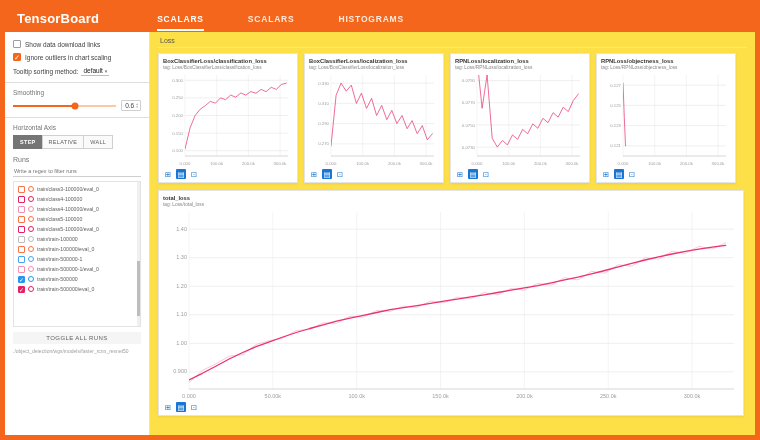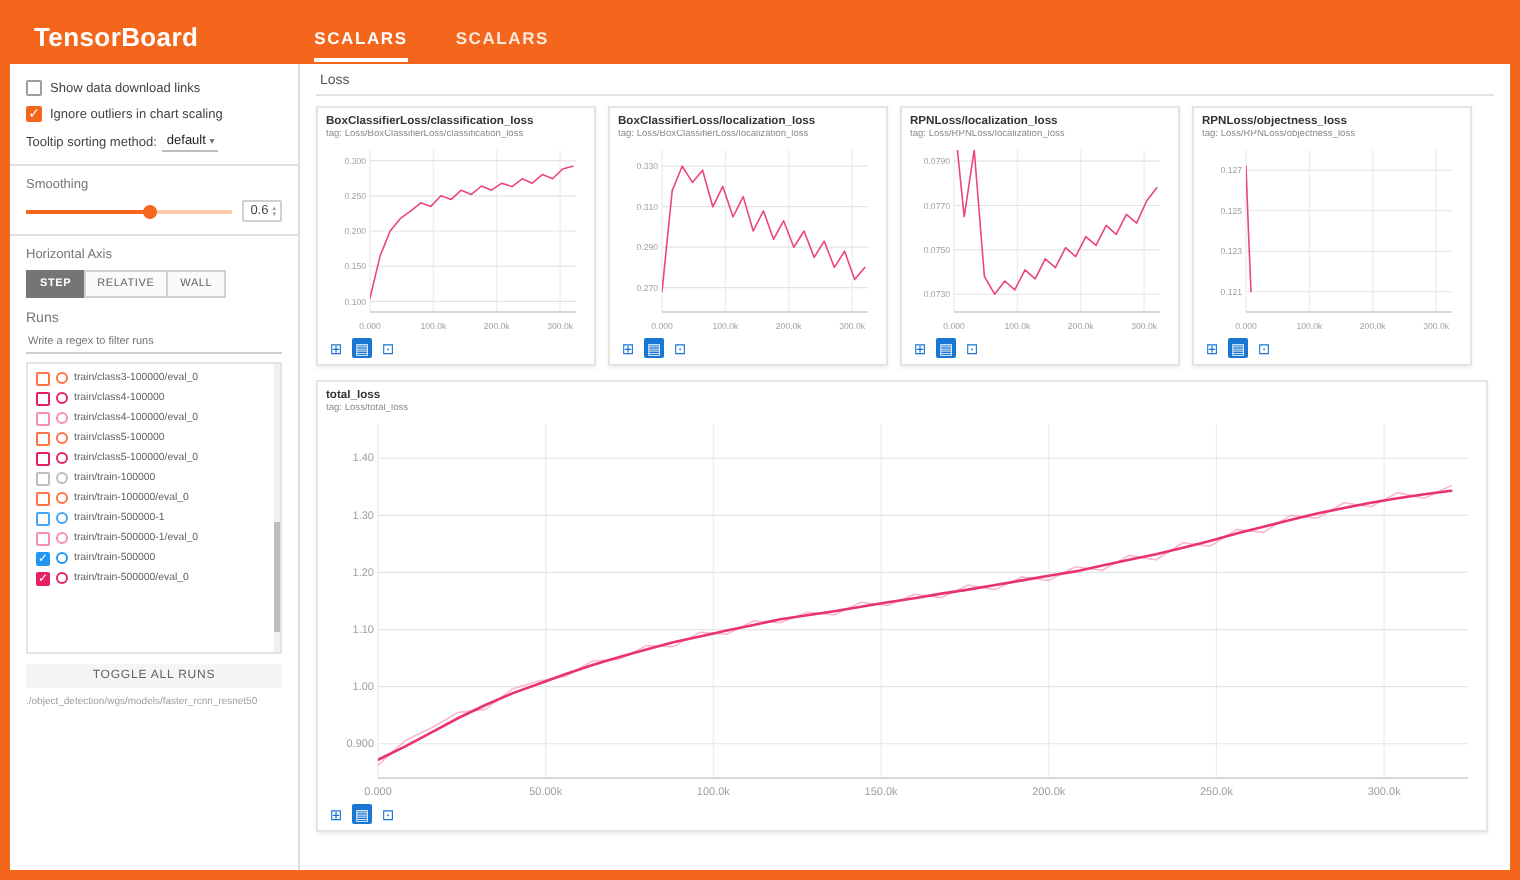--- a/index.html
+++ b/index.html
@@ -1,25 +1,25 @@
 <!DOCTYPE html>
 <html><head>
 <meta charset="utf-8">
 <style>
   * { margin:0; padding:0; box-sizing:border-box; }
   html,body { background:#ddd; }
   body { font-family:"Liberation Sans", sans-serif; }
-  .page { width:760px; height:440px; border:5px solid #f4661b; background:#ffffff;
+  .page { width:760px; height:440px; border:5px solid #f4661b; background:#fde047;
           display:flex; flex-direction:column; overflow:hidden; }
 
   
   .header { height:27px; background:#f4661b; display:flex; align-items:center;
             padding:0 12px; flex:0 0 auto; }
   .logo { color:#fff; font-weight:bold; font-size:13px; letter-spacing:.2px; }
-  .tabs { display:flex; gap:24px; margin-left:58px; }
+  .tabs { display:flex; gap:44px; margin-left:58px; }
   .tab { color:rgba(255,255,255,.85); font-size:8.5px; font-weight:bold;
          letter-spacing:.8px; padding:7px 0 5px; cursor:pointer; }
   .tab.active { color:#fff; border-bottom:2px solid #fff; }
 
   
   .body { flex:1; display:flex; min-height:0; }
   .sidebar { width:145px; flex:0 0 auto; background:#fff; border-right:1px solid #e0e0e0;
              padding:8px 8px 4px; font-size:6.5px; color:#424242; overflow:hidden; }
   .main { flex:1; padding:4px 8px 6px; overflow:hidden; }
 
@@ -84,20 +84,21 @@
 </head>
 <body>
 
 <div class="page">
 
   <div class="header">
     <div class="logo">TensorBoard</div>
     <div class="tabs">
       <div class="tab active">SCALARS</div>
       <div class="tab">SCALARS</div>
+      <div class="tab">HISTOGRAMS</div>
     </div>
   </div>
 
   <div class="body">
 
     <div class="sidebar">
       <div class="check-row">
         <span class="cbx"></span>
         <span>Show data download links</span>
       </div>

